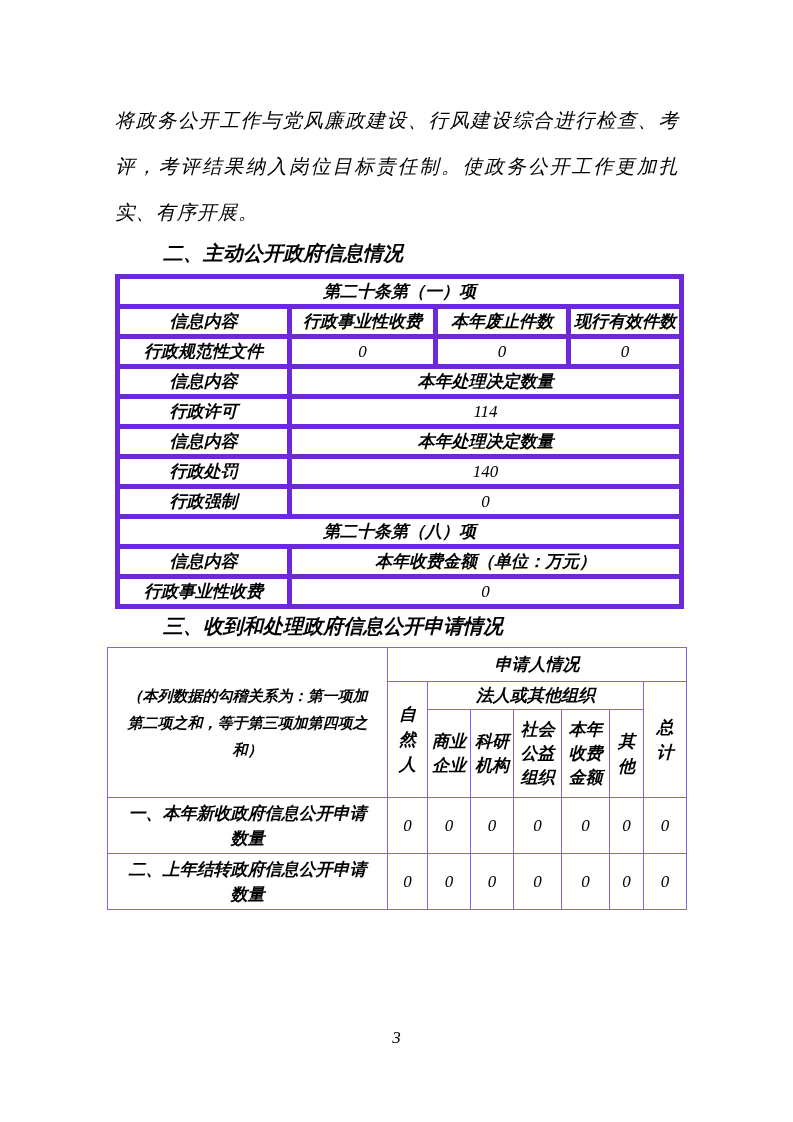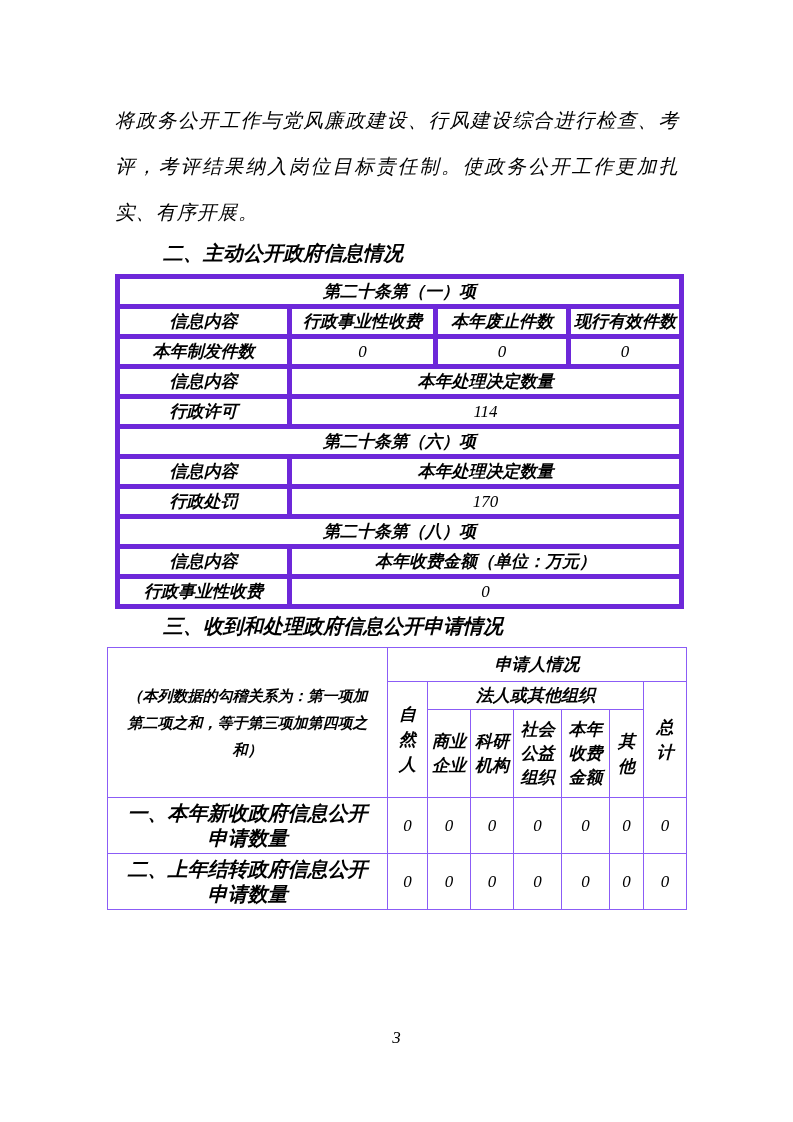--- a/index.html
+++ b/index.html
@@ -45,21 +45,21 @@
     border:1px solid #8b5cf6;
     text-align:center; vertical-align:middle;
     font-size:17px; font-weight:bold; padding:2px;
     overflow:hidden;
   }
   .t2 tr.hdr1 td { height:34px; }
   .t2 tr.hdr2 td { height:28px;text-align:center; }
   .t2 tr.hdr3 td { height:88px; line-height:24px; }
   .t2 tr.datarow td { height:56px; }
   .t2 .note { font-size:15px; line-height:27px; padding:4px 13px; }
-  .t2 .rowlabel { font-size:20px; line-height:25px; padding:2px 13px; }
+  .t2 .rowlabel { font-size:17px; line-height:25px; padding:2px 13px; }
   .vtext { display:inline-block; width:18px; line-height:25px; word-break:break-all; }
 
   .pagenum {
     position:absolute; left:0; right:0; top:1028px;
     text-align:center;
     font-family:"Liberation Serif","DejaVu Serif",serif;
     font-size:17px;
   }
 </style>
 </head>
@@ -83,45 +83,46 @@
         <tr>
           <td colspan="4">第二十条第（一）项</td>
         </tr>
         <tr>
           <td>信息内容</td>
           <td>行政事业性收费</td>
           <td>本年废止件数</td>
           <td>现行有效件数</td>
         </tr>
         <tr>
-          <td>本年制发件数</td>
+          <td>行政规范性文件</td>
           <td class="num">0</td>
           <td class="num">0</td>
           <td class="num">0</td>
         </tr>
 
         <tr>
           <td>信息内容</td>
           <td colspan="3">本年处理决定数量</td>
         </tr>
         <tr>
           <td>行政许可</td>
           <td colspan="3" class="num">114</td>
         </tr>
 
         <tr>
-          <td colspan="4">第二十条第（六）项</td>
-        </tr>
-        <tr>
           <td>信息内容</td>
           <td colspan="3">本年处理决定数量</td>
         </tr>
         <tr>
           <td>行政处罚</td>
-          <td colspan="3" class="num">170</td>
+          <td colspan="3" class="num">140</td>
+        </tr>
+        <tr>
+          <td>行政强制</td>
+          <td colspan="3" class="num">0</td>
         </tr>
 
         <tr>
           <td colspan="4">第二十条第（八）项</td>
         </tr>
         <tr>
           <td>信息内容</td>
           <td colspan="3">本年收费金额（单位：万元）</td>
         </tr>
         <tr>

